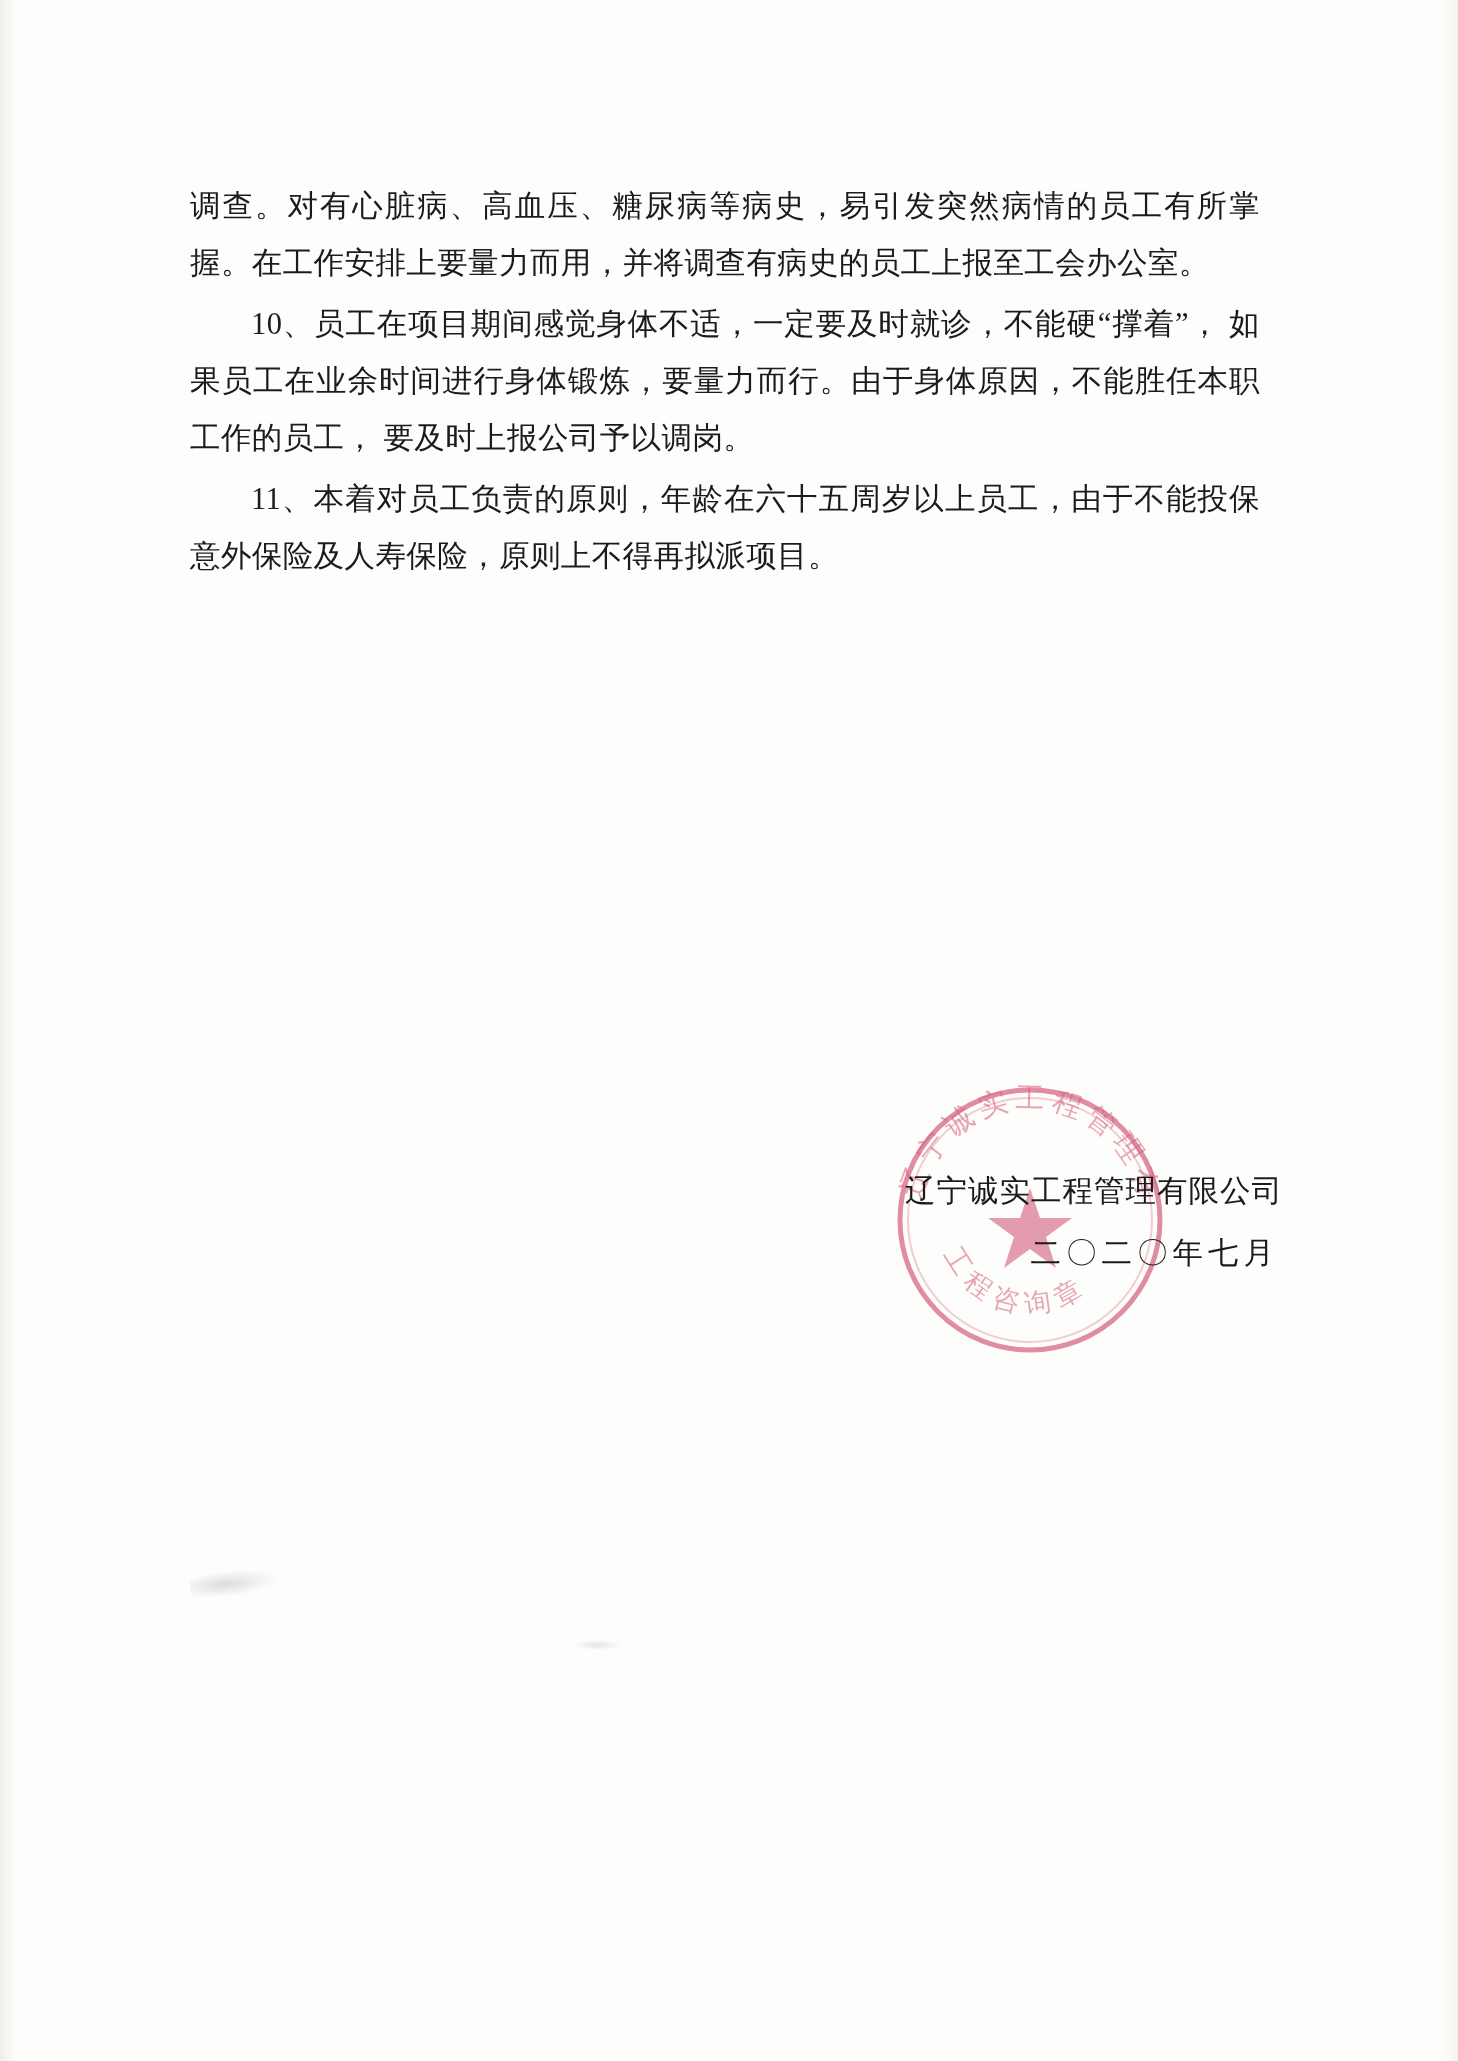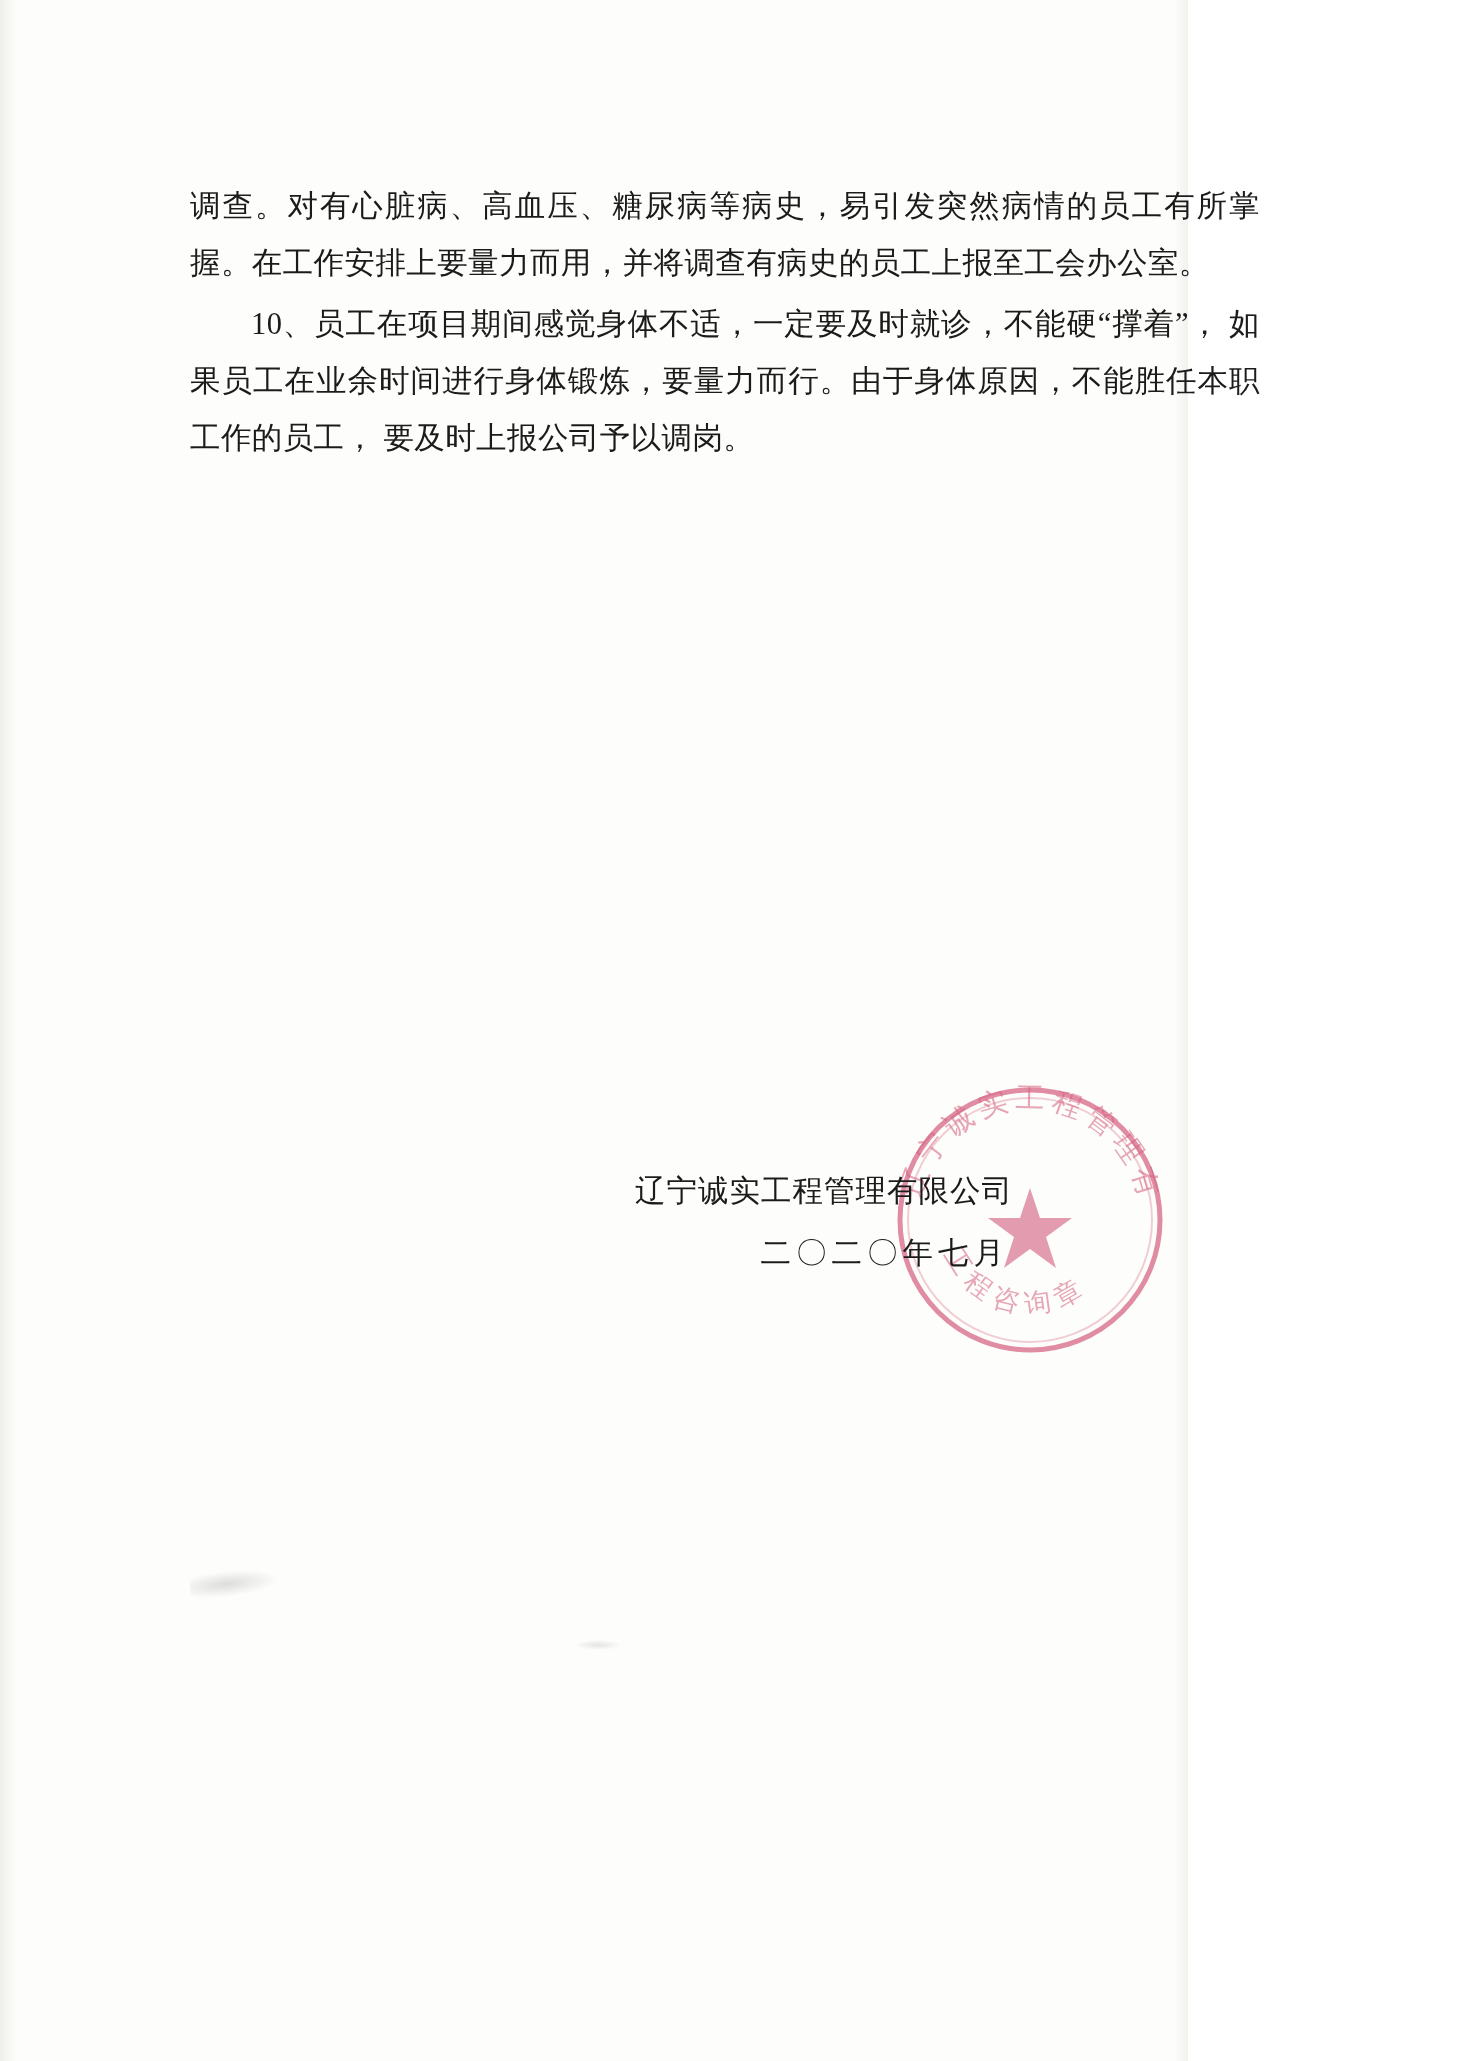--- a/index.html
+++ b/index.html
@@ -11,21 +11,21 @@
     height: 2061px;
     background: #ffffff;
     font-family: "Liberation Serif", "DejaVu Serif", serif;
     position: relative;
     overflow: hidden;
   }
   
   .page {
     position: absolute;
     left: 0; top: 0;
-    width: 1188px;
+    width: 1458px;
     height: 2061px;
     background: #fdfdfb;
   }
   .page-edge-left {
     position: absolute;
     left: 0; top: 0;
     width: 16px; height: 2061px;
     background: linear-gradient(to right, #e8e8e4, #fdfdfb);
     opacity: .7;
   }
@@ -104,20 +104,21 @@
 </head>
 <body>
 
 <div class="page">
   <div class="page-edge-left"></div>
   <div class="page-edge-right"></div>
 
   <div class="doc-body">
     <p class="para">调查。对有心脏病、高血压、糖尿病等病史，易引发突然病情的员工有所掌握。在工作安排上要量力而用，并将调查有病史的员工上报至工会办公室。</p>
     <p class="para indent">10、员工在项目期间感觉身体不适，一定要及时就诊，不能硬“撑着”， 如果员工在业余时间进行身体锻炼，要量力而行。由于身体原因，不能胜任本职工作的员工， 要及时上报公司予以调岗。</p>
+    <p class="para indent">11、本着对员工负责的原则，年龄在六十五周岁以上员工，由于不能投保意外保险及人寿保险，原则上不得再拟派项目。</p>
   </div>
 
   <div class="seal">
     <svg width="300" height="300" viewBox="0 0 300 300" xmlns="http://www.w3.org/2000/svg">
       <defs>
         <path id="sealArcTop" d="M 38 150 A 112 112 0 0 1 262 150"></path>
         <path id="sealArcBottom" d="M 58 150 A 92 92 0 0 0 242 150"></path>
       </defs>
       <g opacity="0.72" fill="none" stroke="#d4607f" stroke-width="5">
         <circle cx="150" cy="150" r="130"></circle>

